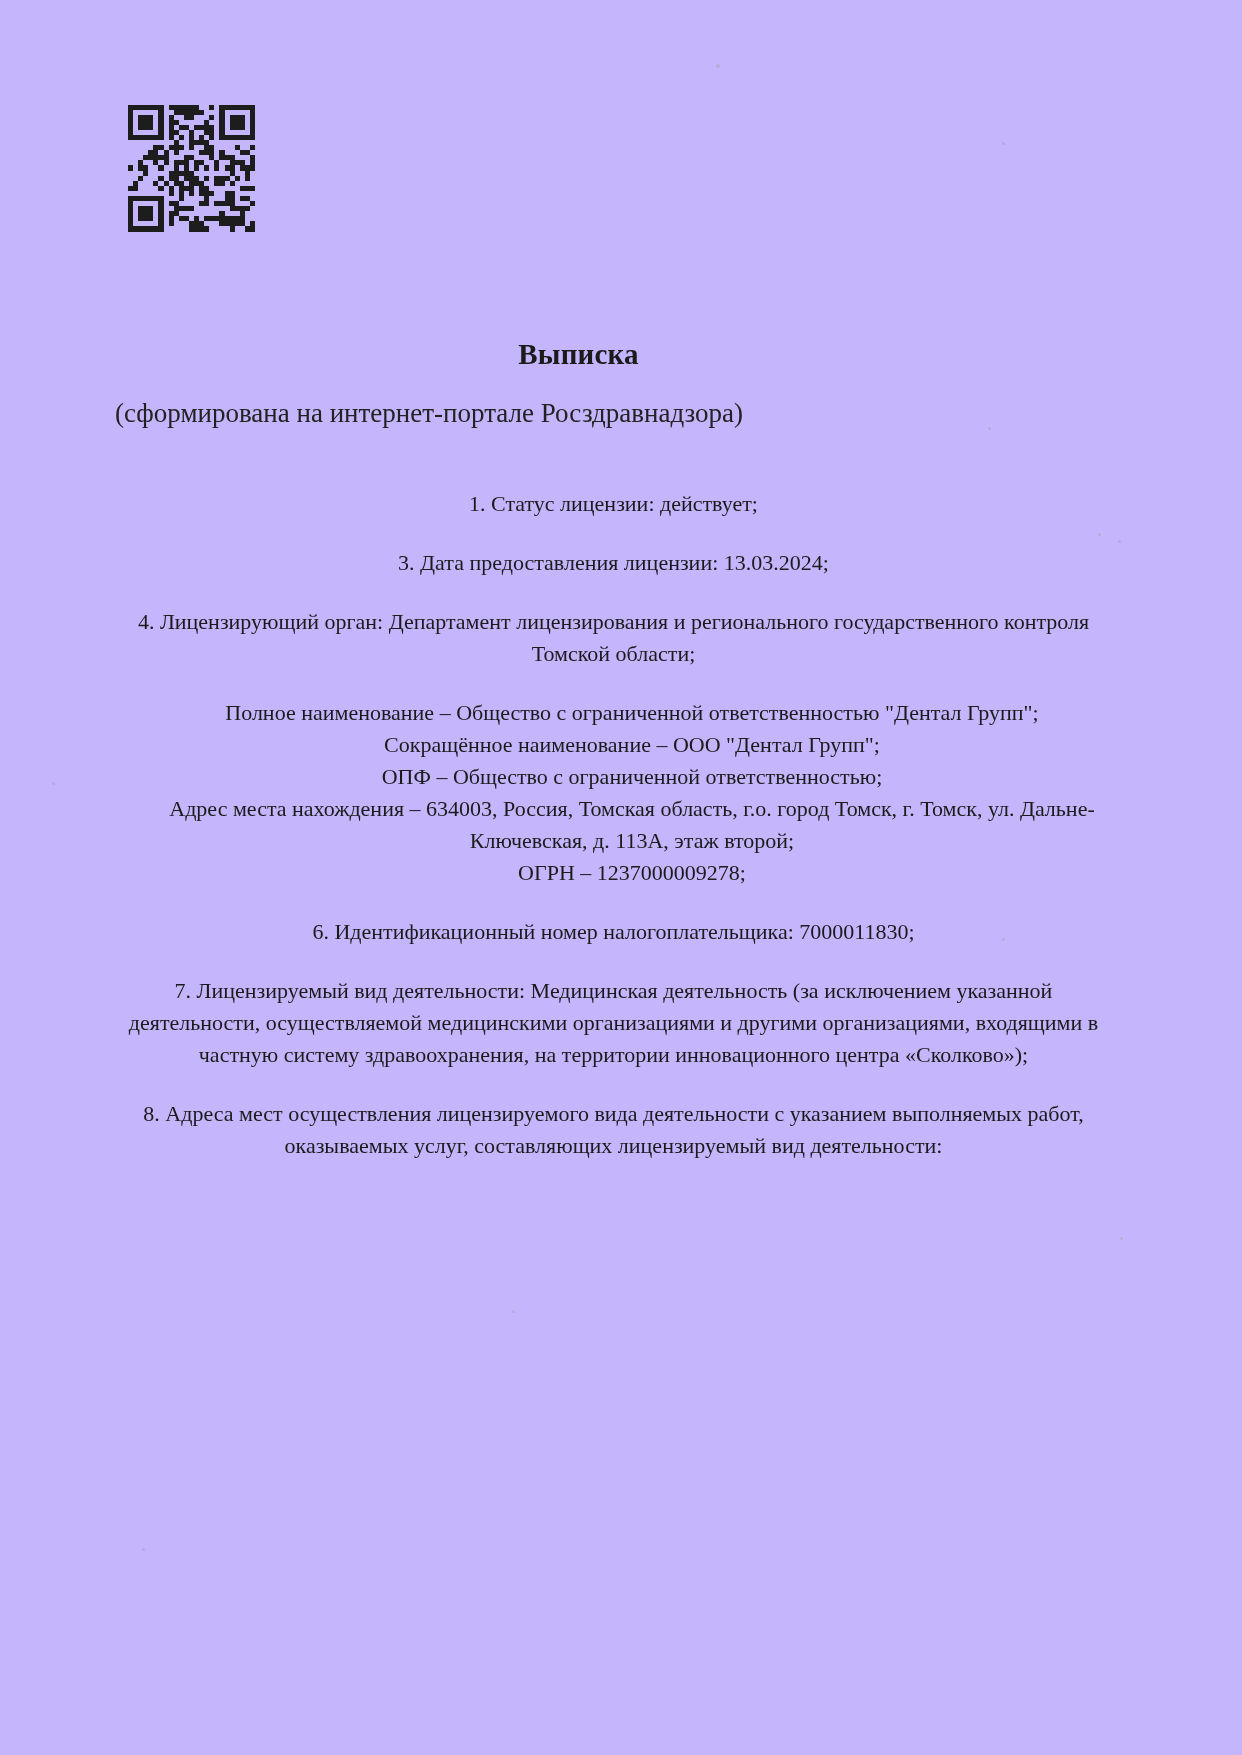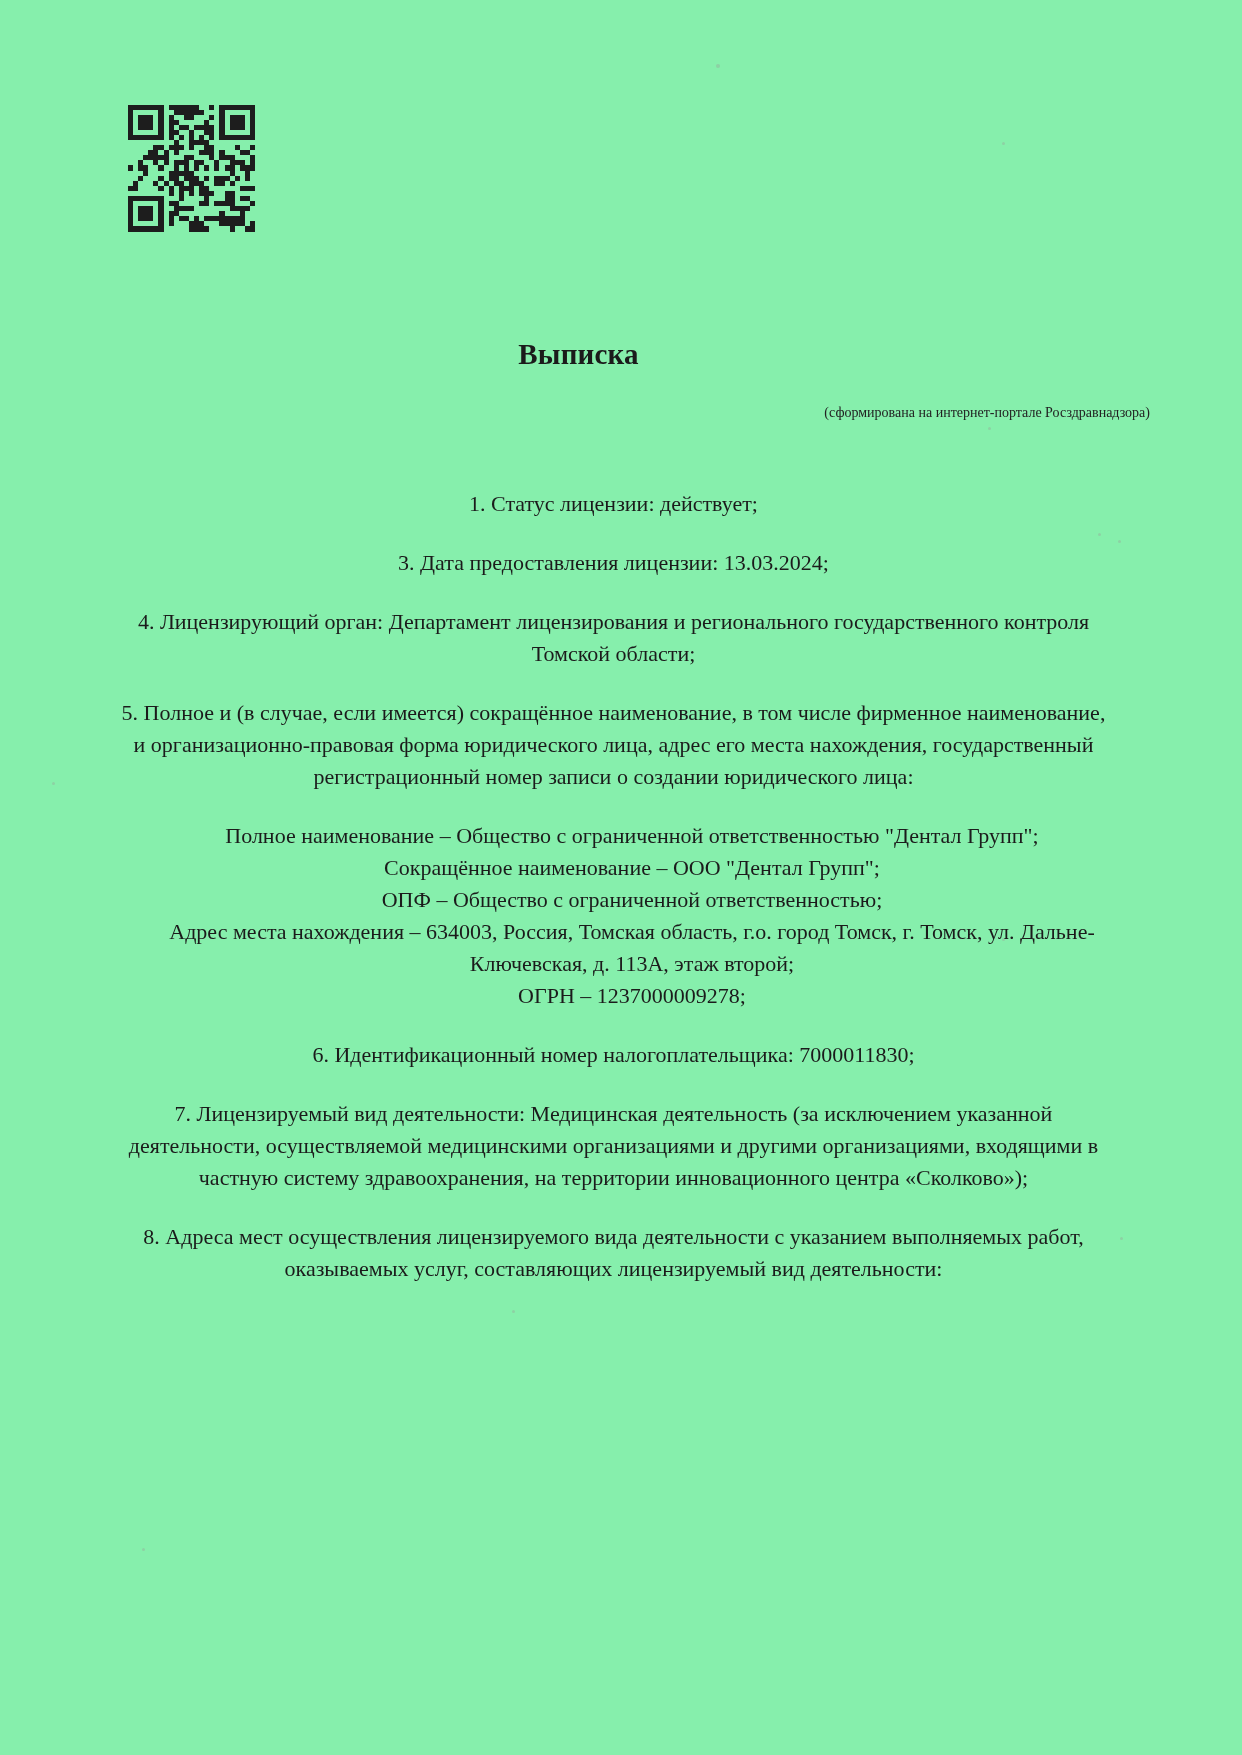--- a/index.html
+++ b/index.html
@@ -5,21 +5,21 @@
   html, body {
     margin: 0;
     padding: 0;
     background: #e9e9e7;
   }
   .page {
     position: relative;
     width: 1242px;
     height: 1755px;
     margin: 0 auto;
-    background: #86efac;
+    background: #c4b5fd;
     overflow: hidden;
     color: #1b1b1b;
     font-family: "Liberation Serif", "DejaVu Serif", serif;
   }
   .qr {
     position: absolute;
     left: 128px;
     top: 104px;
     width: 127px;
     height: 128px;
@@ -34,22 +34,21 @@
     text-align: center;
     font-weight: bold;
     font-size: 29px;
     line-height: 40px;
     letter-spacing: 0.2px;
   }
   .note {
     margin-top: 24px;
     margin-bottom: 60px;
     margin-right: -38px;
-    text-align: right;
-    font-size: 14px;
+    font-size: 27px;
     line-height: 30px;
     color: #222;
   }
   .para, .org-block {
     margin: 0 0 27px 0;
     font-size: 22px;
     line-height: 32px;
     text-align: center;
   }
   .org-block div {
@@ -395,21 +394,20 @@
 
     <div class="doc-header">
       <div>Выписка</div>
     </div>
 
     <div class="note">(сформирована на интернет-портале Росздравнадзора)</div>
 
     <p class="para">1. Статус лицензии: действует;</p>
     <p class="para">3. Дата предоставления лицензии: 13.03.2024;</p>
     <p class="para">4. Лицензирующий орган: Департамент лицензирования и регионального государственного контроля Томской области;</p>
-    <p class="para">5. Полное и (в случае, если имеется) сокращённое наименование, в том числе фирменное наименование, и организационно-правовая форма юридического лица, адрес его места нахождения, государственный регистрационный номер записи о создании юридического лица:</p>
 
     <div class="org-block">
       <div>Полное наименование – Общество с ограниченной ответственностью "Дентал Групп";</div>
       <div>Сокращённое наименование – ООО "Дентал Групп";</div>
       <div>ОПФ – Общество с ограниченной ответственностью;</div>
       <div>Адрес места нахождения – 634003, Россия, Томская область, г.о. город Томск, г. Томск, ул. Дальне-Ключевская, д. 113А, этаж второй;</div>
       <div>ОГРН – 1237000009278;</div>
     </div>
 
     <p class="para">6. Идентификационный номер налогоплательщика: 7000011830;</p>

